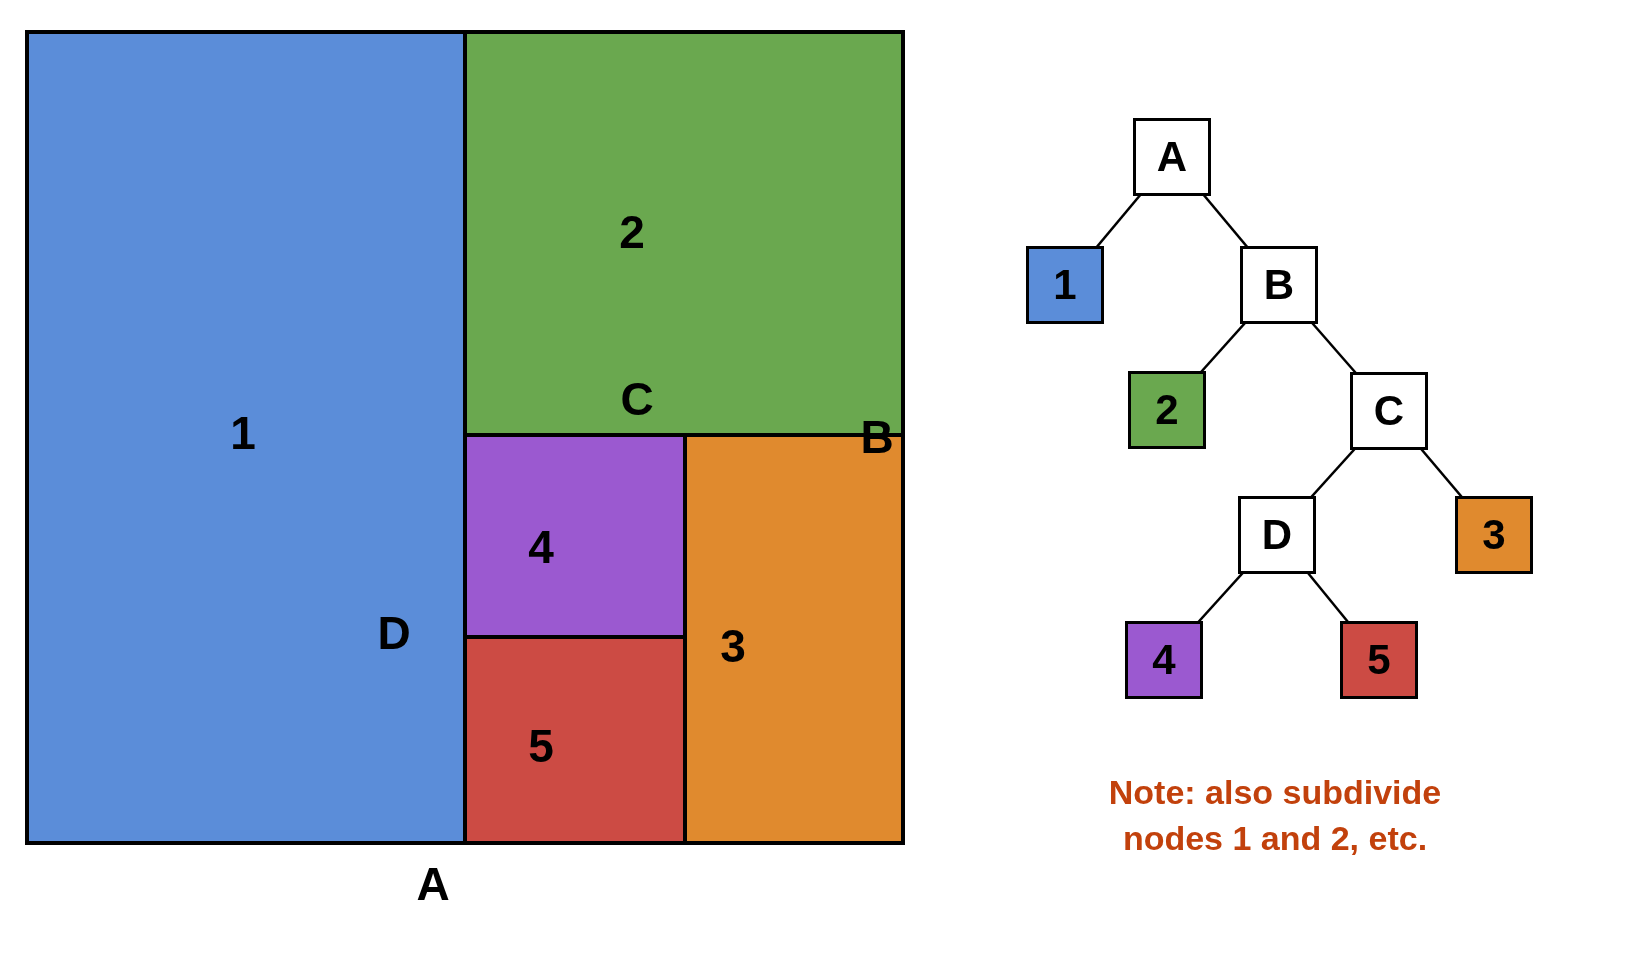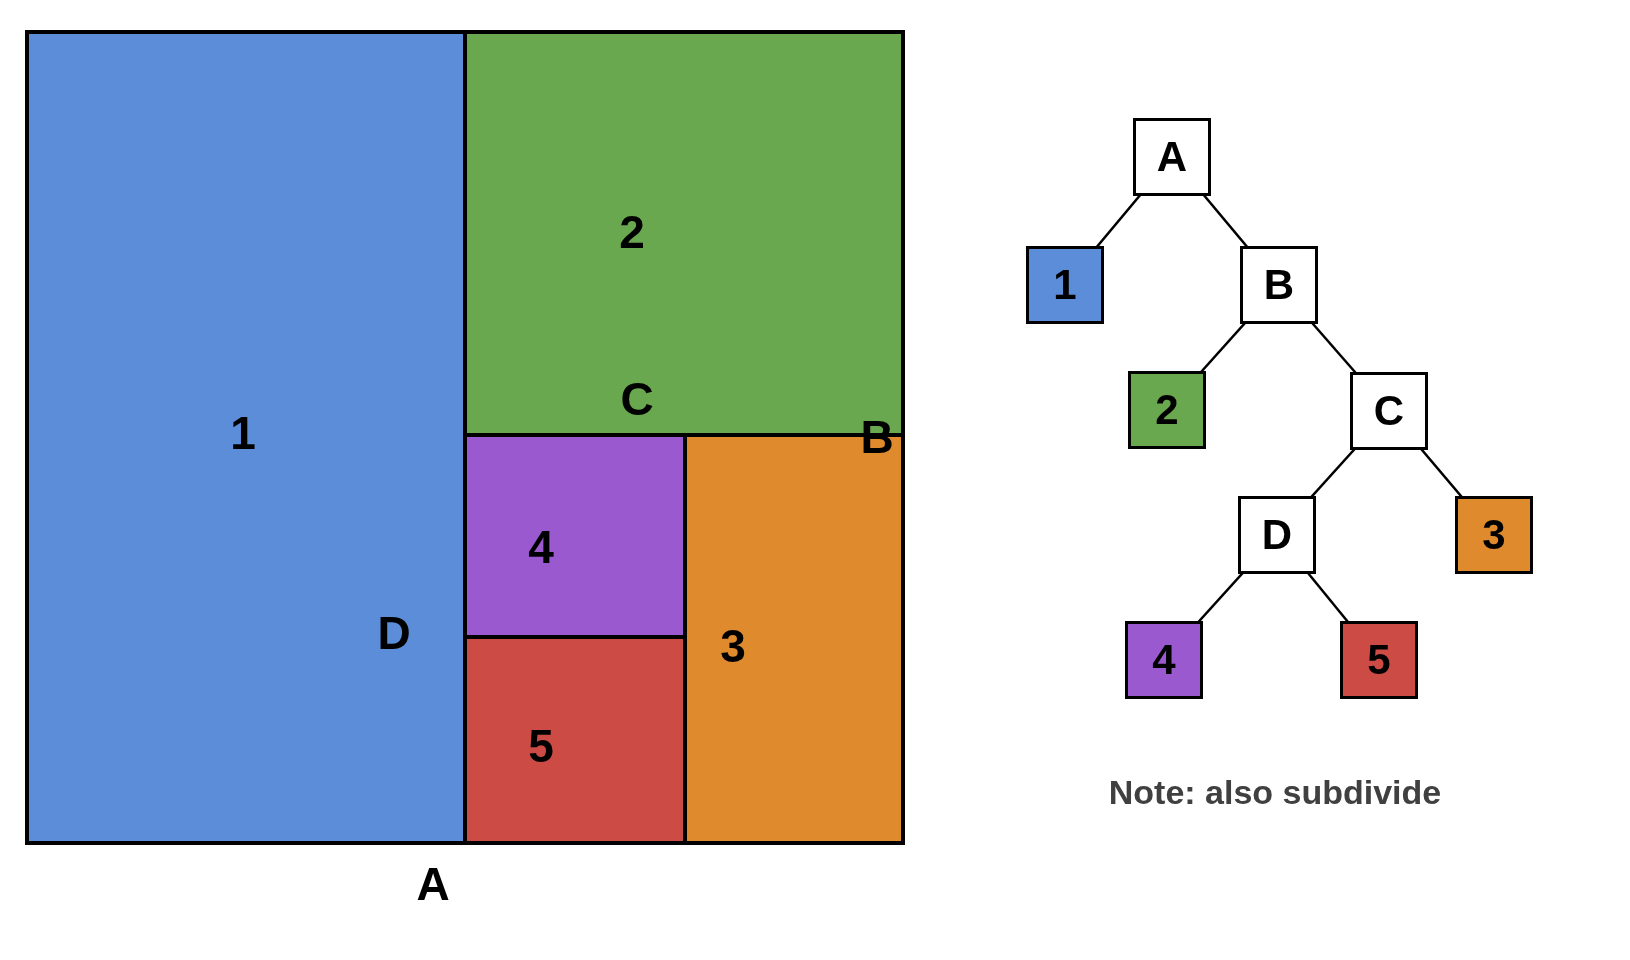--- a/index.html
+++ b/index.html
@@ -54,21 +54,21 @@
   .node-B{left:1240px;top:246px;}
   .node-2{left:1128px;top:371px;background:#6aa84f;}
   .node-C{left:1350px;top:372px;}
   .node-D{left:1238px;top:496px;}
   .node-3{left:1455px;top:496px;background:#e08a2e;}
   .node-4{left:1125px;top:621px;background:#9b59d0;}
   .node-5{left:1340px;top:621px;background:#cc4b44;}
   
   .note{
     position:absolute;left:1075px;top:770px;width:400px;
-    text-align:center;font-size:34px;font-weight:bold;color:#404040;line-height:1.35;
+    text-align:center;font-size:34px;font-weight:bold;color:#c2410c;line-height:1.35;
   }
 </style>
 </head>
 <body>
 
 <div class="canvas">
 
   <div class="region region-1"></div>
   <div class="region region-2"></div>
   <div class="region region-3"></div>
@@ -108,15 +108,16 @@
   <div class="tree-node node-B">B</div>
   <div class="tree-node node-2">2</div>
   <div class="tree-node node-C">C</div>
   <div class="tree-node node-D">D</div>
   <div class="tree-node node-3">3</div>
   <div class="tree-node node-4">4</div>
   <div class="tree-node node-5">5</div>
 
   <div class="note">
     <div>Note: also subdivide</div>
+    <div>nodes 1 and 2, etc.</div>
   </div>
 
 </div>
 
 </body></html>

